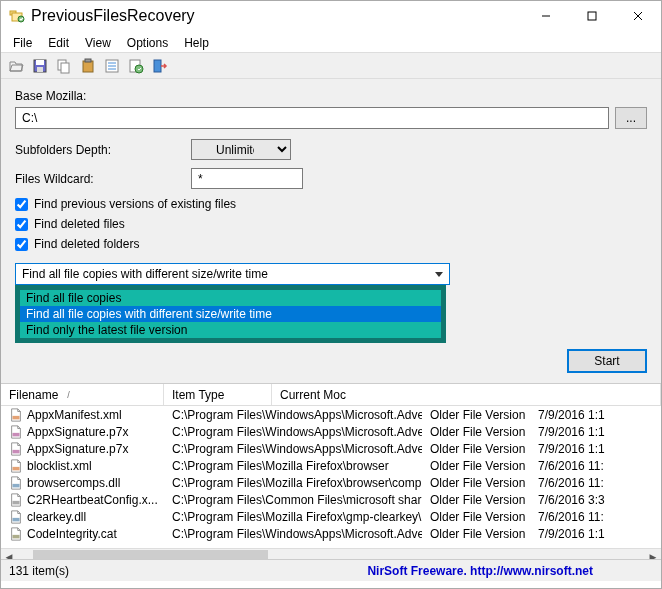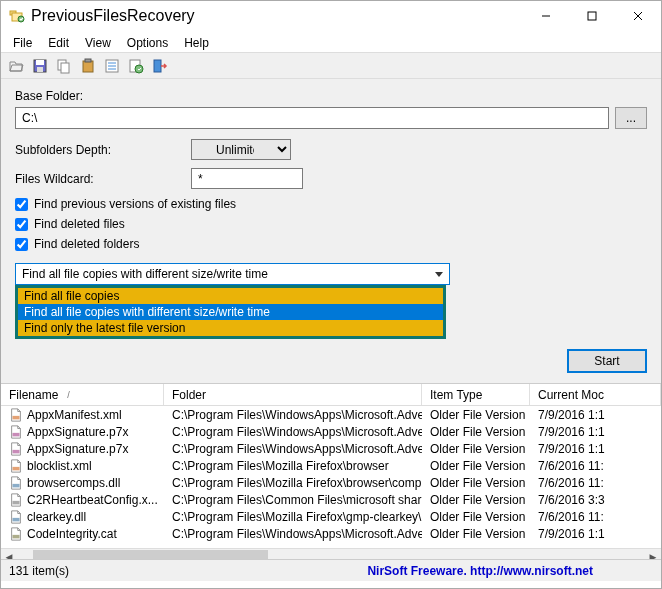--- a/index.html
+++ b/index.html
@@ -27,21 +27,21 @@
     .row2 label { width: 160px; font-size: 12px; }
     .depth-select { width: 100px; height: 21px; border: 1px solid #7a7a7a; font-size: 12px; padding: 1px 20px; background: #e8e8e8; }
     .wildcard-input { width: 112px; height: 21px; border: 1px solid #7a7a7a; padding: 2px 6px; font-size: 12px; background: #fff; }
     
     .check-row { display: flex; align-items: center; gap: 6px; margin: 6px 0; font-size: 12px; }
     .check-row input[type="checkbox"] { width: 13px; height: 13px; }
     
     .combo-open { position: relative; margin-top: 12px; width: 435px; }
     .combo-sel { height: 22px; border: 1px solid #0078d7; background: #fff; display: flex; align-items: center; padding: 0 20px 0 6px; font-size: 12px; position: relative; }
     .combo-sel::after { content: ""; position: absolute; right: 6px; top: 8px; border-left: 4px solid transparent; border-right: 4px solid transparent; border-top: 5px solid #333; }
-    .combo-list { position: absolute; top: 22px; left: 0; right: 4px; border: 3px solid #0f766e; background: #eab308; z-index: 10; }
+    .combo-list { position: absolute; top: 22px; left: 0; right: 4px; border: 5px solid #0f766e; background: #14b8a6; z-index: 10; }
     .combo-opt { padding: 1px 6px; font-size: 12px; }
     .combo-opt.sel { background: #0078d7; color: #fff; }
     
     .start-row { display: flex; justify-content: flex-end; margin-top: 64px; margin-bottom: 4px; }
     .start-btn { width: 80px; height: 24px; border: 2px solid #0078d7; background: #e1e1e1; font-size: 12px; }
     
     .list-area { border-top: 1px solid #ccc; background: #fff; height: 176px; overflow: hidden; }
     .list-header { display: flex; height: 22px; border-bottom: 1px solid #ddd; background: #fff; font-size: 12px; }
     .list-header .col { padding: 3px 8px; border-right: 1px solid #e0e0e0; display: flex; align-items: center; gap: 9px; }
     .sort-arrow { font-size: 9px; color: #777; }
@@ -146,21 +146,21 @@
     </div>
   <div class="toolbar-btn">
       <svg width="16" height="16" viewBox="0 0 16 16">
         <rect x="2" y="2" width="7" height="12" fill="#4a90d9" stroke="#2a5a99"></rect>
         <path d="M9 8 h5 m-2 -2 l2 2 l-2 2" stroke="#d9534f" stroke-width="1.5" fill="none"></path>
       </svg>
     </div>
 </div>
 
 <div class="form-area">
-  <label class="form-label">Base Folder:</label>
+  <label class="form-label">Base Mozilla:</label>
   <div class="folder-row">
     <input class="folder-input" value="C:\" style="">
     <button class="browse-btn">...</button>
   </div>
   <div class="row2">
     <label>Subfolders Depth:</label>
     <select class="depth-select"><option>Unlimited</option></select>
   </div>
   <div class="row2">
     <label>Files Wildcard:</label>
@@ -192,21 +192,20 @@
     <button class="start-btn">Start</button>
   </div>
 </div>
 
 <div class="list-area">
   <div class="list-header">
     <div class="col col-file">
         <span>Filename</span>
         <span class="sort-arrow">/</span>
       </div>
-    <div class="col col-folder">Folder</div>
     <div class="col col-type">Item Type</div>
     <div class="col col-mod">Current Moc</div>
   </div>
   <div class="list-body" id="list-body">
       <div class="list-row">
         <div class="cell col-file">
           <svg class="file-icon" viewBox="0 0 16 16">
             <path d="M3 1 h7 l3 3 v11 h-10 z" fill="#fff" stroke="#888"></path>
             <path d="M10 1 v3 h3" fill="none" stroke="#888"></path>
             <rect x="4" y="9" width="8" height="4" fill="#d97a3a" opacity="0.7"></rect>

